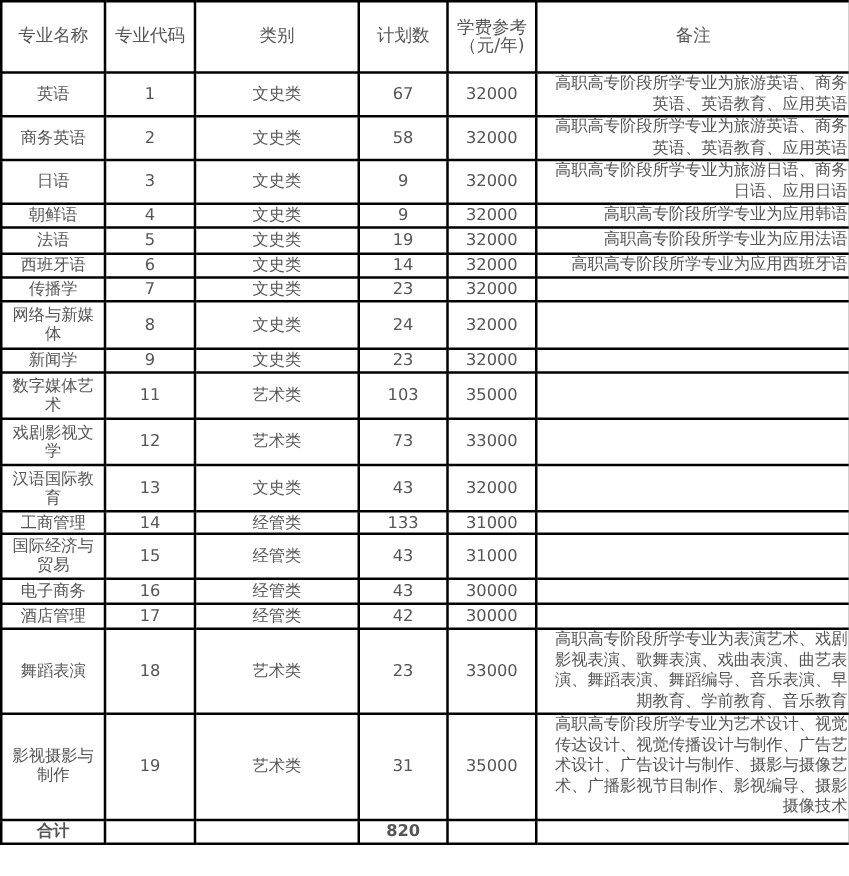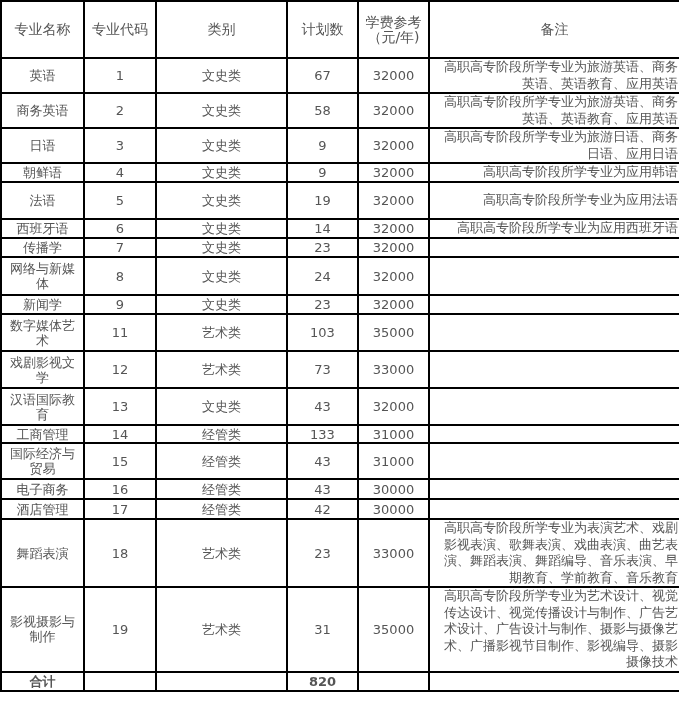--- a/index.html
+++ b/index.html
@@ -75,21 +75,21 @@
       <td class="note">高职高专阶段所学专业为旅游日语、商务日语、应用日语</td>
     </tr>
     <tr style="height:19px">
       <td class="name">朝鲜语</td>
       <td>4</td>
       <td>文史类</td>
       <td>9</td>
       <td>32000</td>
       <td class="note">高职高专阶段所学专业为应用韩语</td>
     </tr>
-    <tr style="height:37px">
+    <tr style="height:21px">
       <td class="name">法语</td>
       <td>5</td>
       <td>文史类</td>
       <td>19</td>
       <td>32000</td>
       <td class="note">高职高专阶段所学专业为应用法语</td>
     </tr>
     <tr style="height:19px">
       <td class="name">西班牙语</td>
       <td>6</td>

